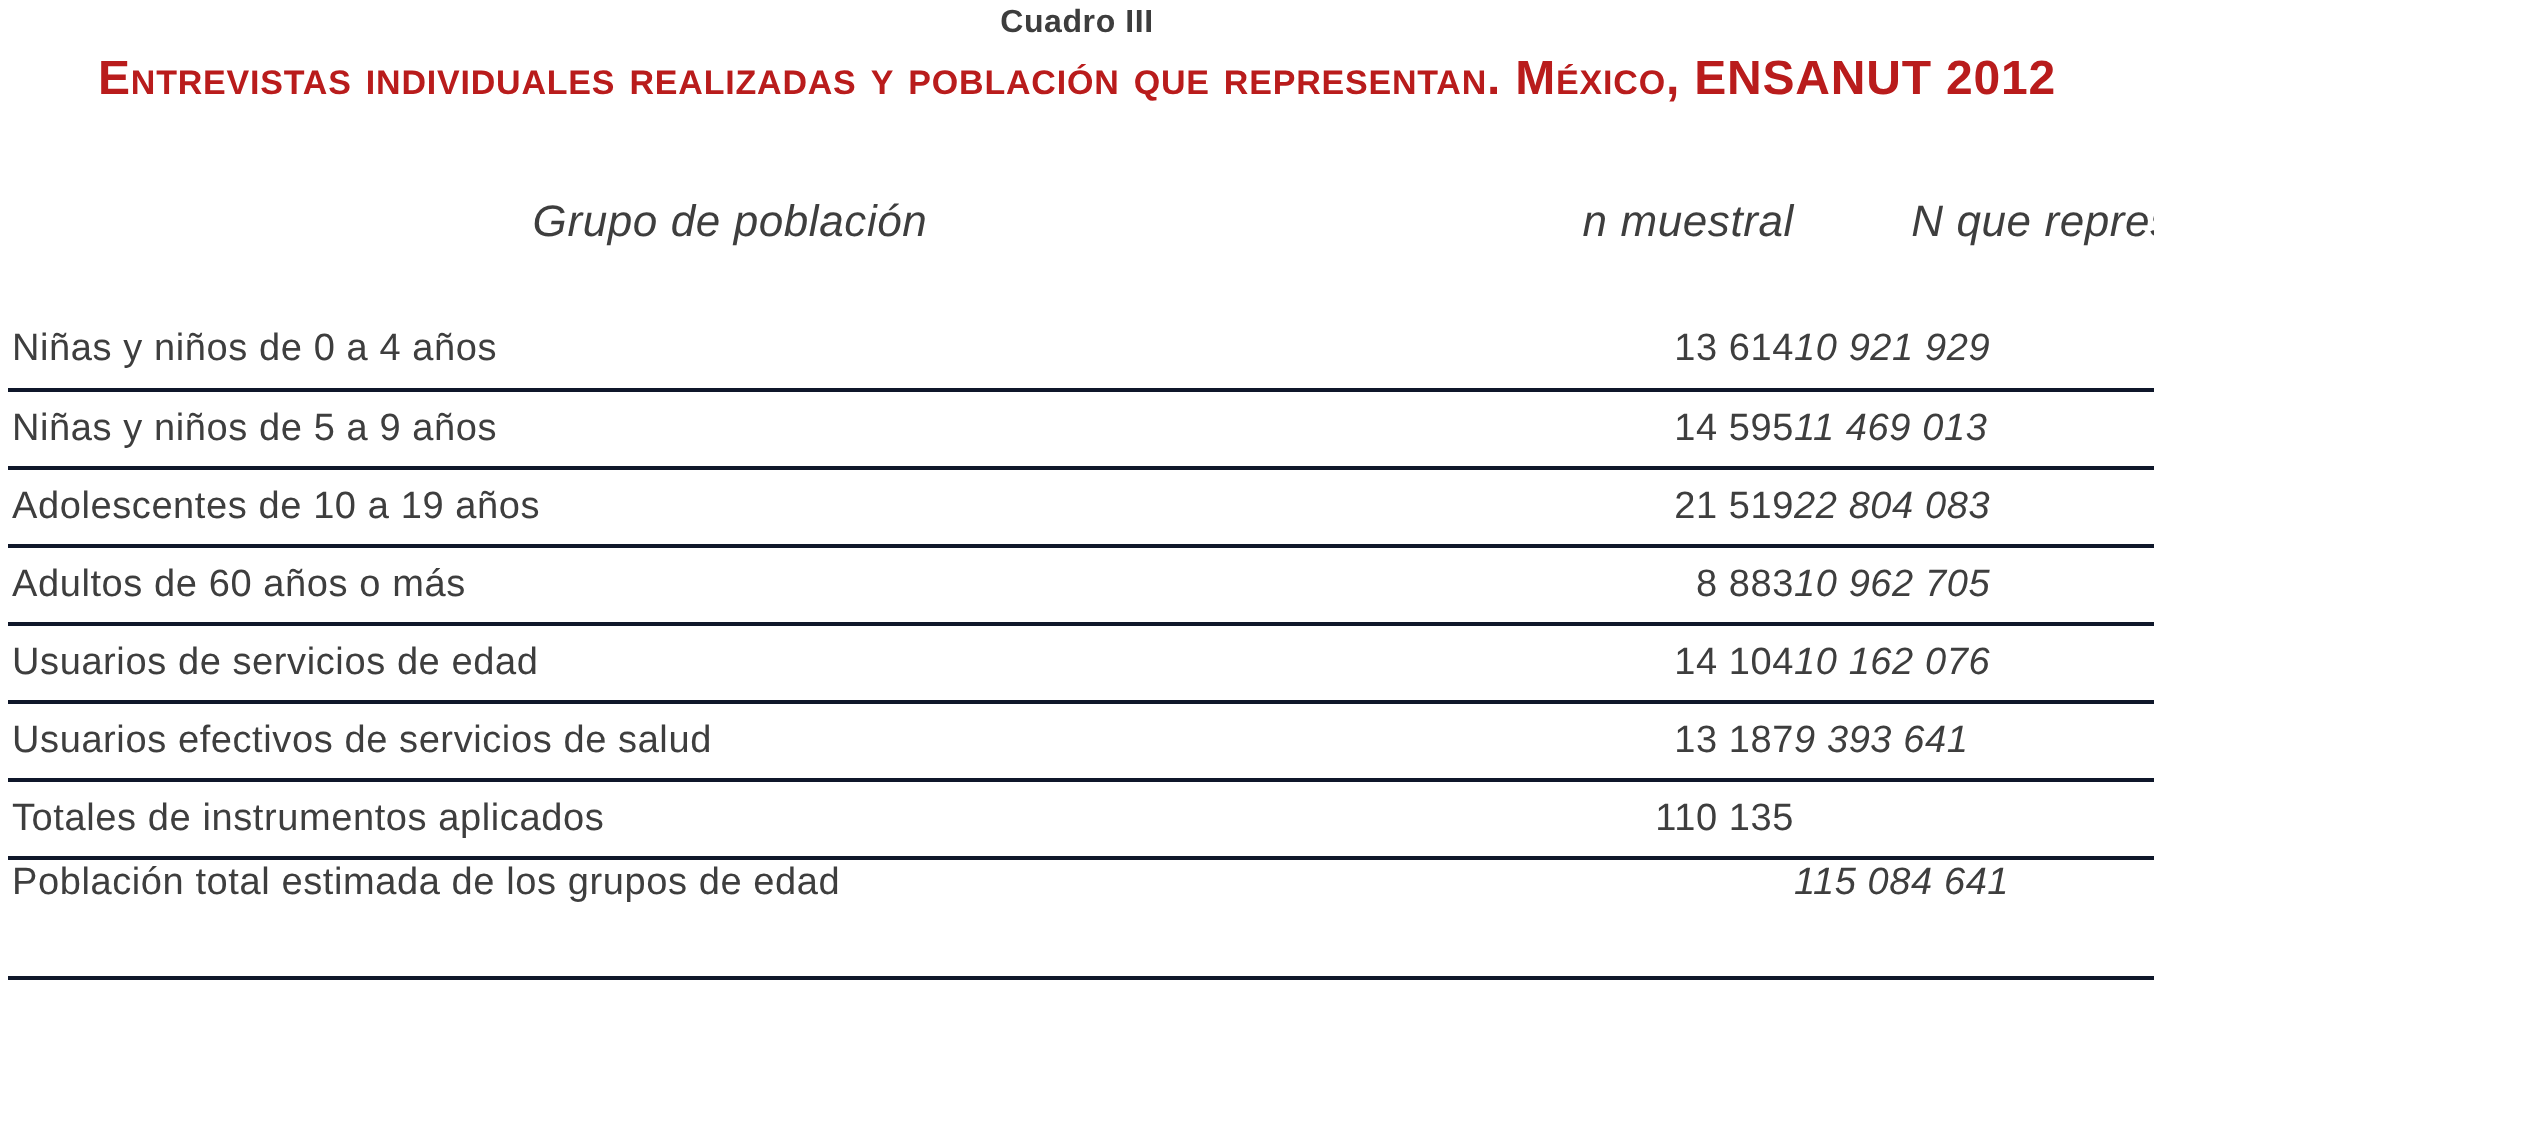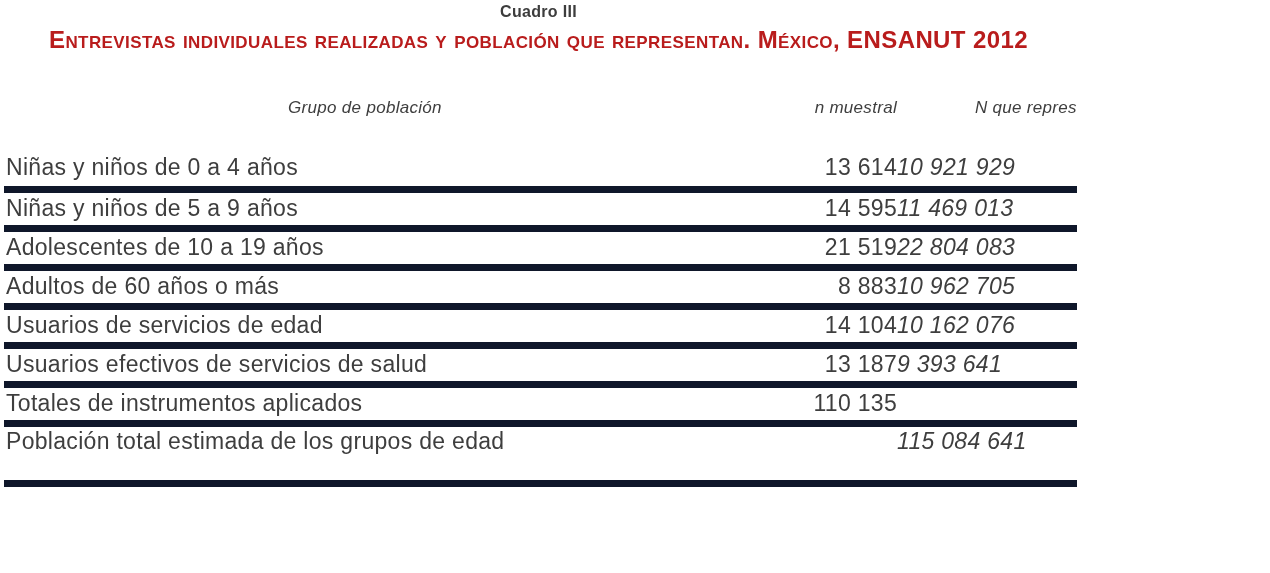--- a/index.html
+++ b/index.html
@@ -37,33 +37,33 @@
     border-collapse: collapse;
     table-layout: fixed;
     color: #3e3e3e;
   }
   col.c-grupo { width: 640px; }
   col.c-n     { width: 253px; }
   col.c-rep   { width: 369px; }
   thead th {
     font-style: italic;
     font-weight: normal;
-    font-size: 17px;
+    font-size: 22px;
     vertical-align: bottom;
     padding: 24px 0 32px 0;
     letter-spacing: 0.3px;
     color: #3e3e3e;
   }
   th.h-grupo { text-align: center; padding-left: 82px; }
   th.h-n     { text-align: right; }
   th.h-rep   { text-align: center; padding-right: 77px; }
   tbody tr { height: 39px; }
   tbody td {
-    border-bottom: 7px solid #0f172a;
-    font-size: 23px;
+    border-bottom: 2px solid #0f172a;
+    font-size: 19px;
     letter-spacing: 0.3px;
     vertical-align: middle;
     white-space: nowrap;
     overflow: hidden;
   }
   td.d-grupo { text-align: left; padding-left: 2px; }
   td.d-n     { text-align: right; }
   td.d-rep   { text-align: left; padding-right: 77px; font-style: italic; }
   tbody tr.row-last { height: 60px; }
   tbody tr.row-last td { vertical-align: top; padding-top: 1px; }

